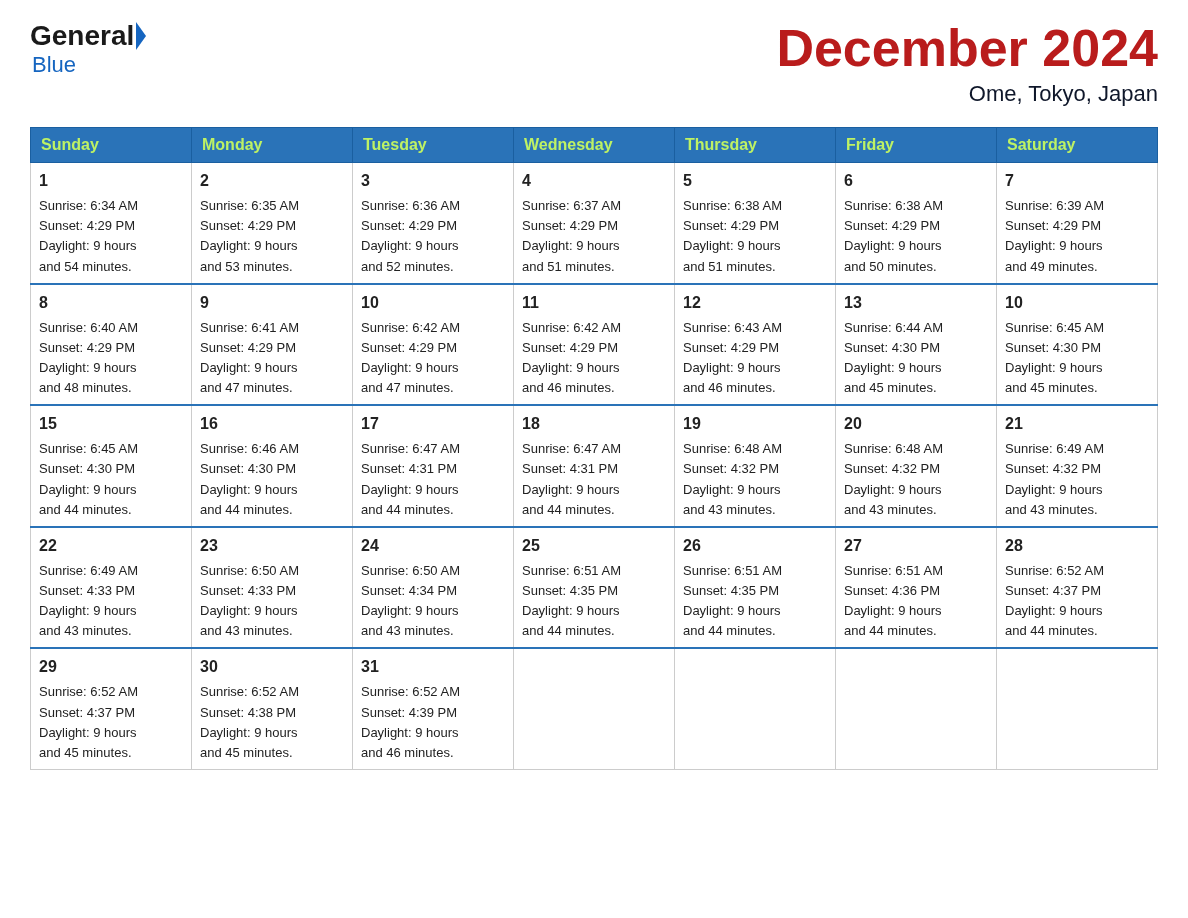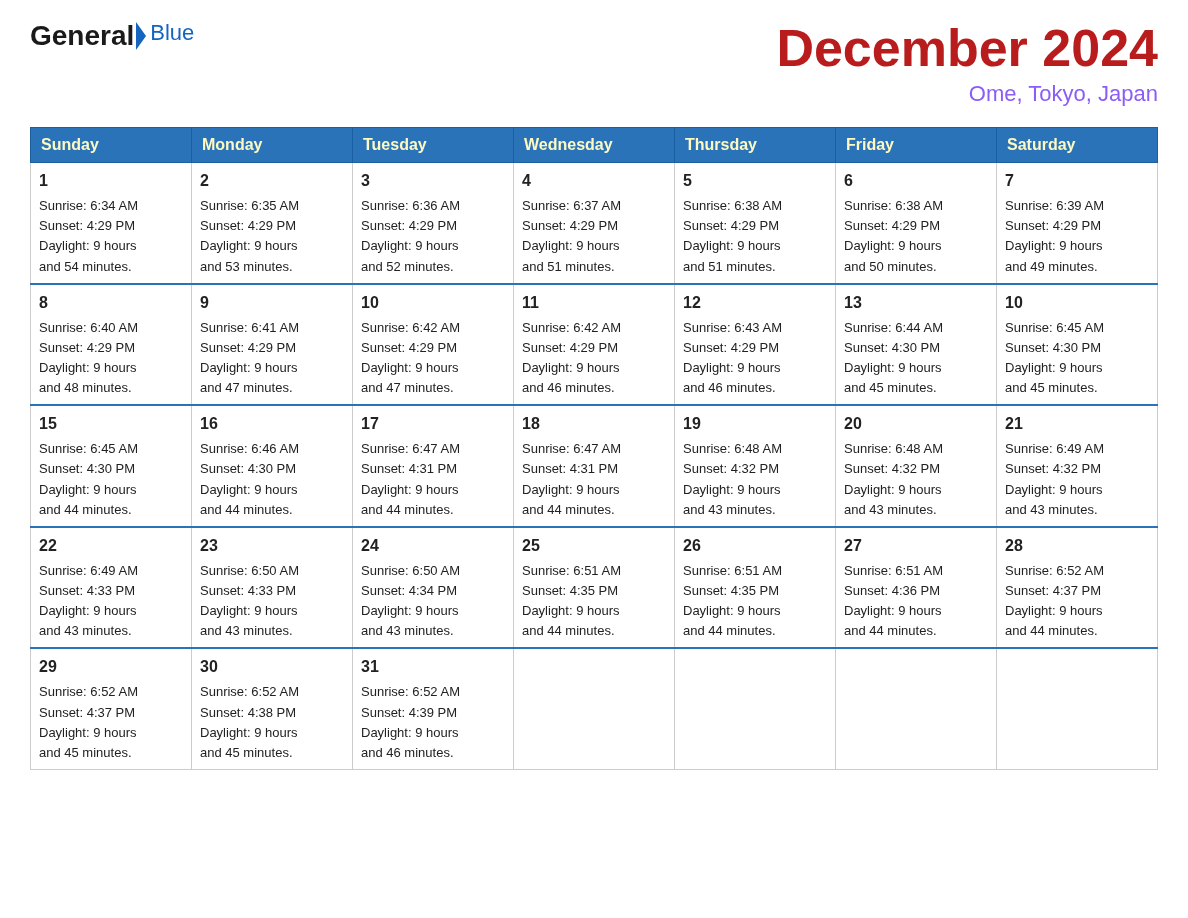--- a/index.html
+++ b/index.html
@@ -11,21 +11,21 @@
       min-height: 918px;
     }
     .header-area {
       display: flex;
       justify-content: space-between;
       align-items: flex-start;
       margin-bottom: 20px;
     }
     .logo-area {
       display: flex;
-      flex-direction: row;
+      flex-direction: column;
       align-items: flex-start;
     }
     .logo-text {
       display: flex;
       align-items: center;
       font-size: 28px;
       font-weight: bold;
       color: #1a1a1a;
     }
     .logo-general { color: #1a1a1a; }
@@ -48,31 +48,31 @@
       text-align: right;
     }
     .page-title {
       font-size: 52px;
       font-weight: bold;
       color: #b91c1c;
       line-height: 1.1;
     }
     .page-subtitle {
       font-size: 22px;
-      color: #8b5cf6;
+      color: #0f172a;
       margin-top: 4px;
     }
     .calendar-table {
       width: 100%;
       border-collapse: collapse;
       border: 1px solid #aaa;
     }
     .calendar-table th {
       background-color: #2a73b8;
-      color: #fef9c3;
+      color: #bef264;
       font-size: 16px;
       font-weight: bold;
       padding: 8px 10px;
       text-align: left;
       border: 1px solid #1a5fa0;
     }
     .calendar-table td {
       vertical-align: top;
       padding: 6px 8px;
       border: 1px solid #ccc;

